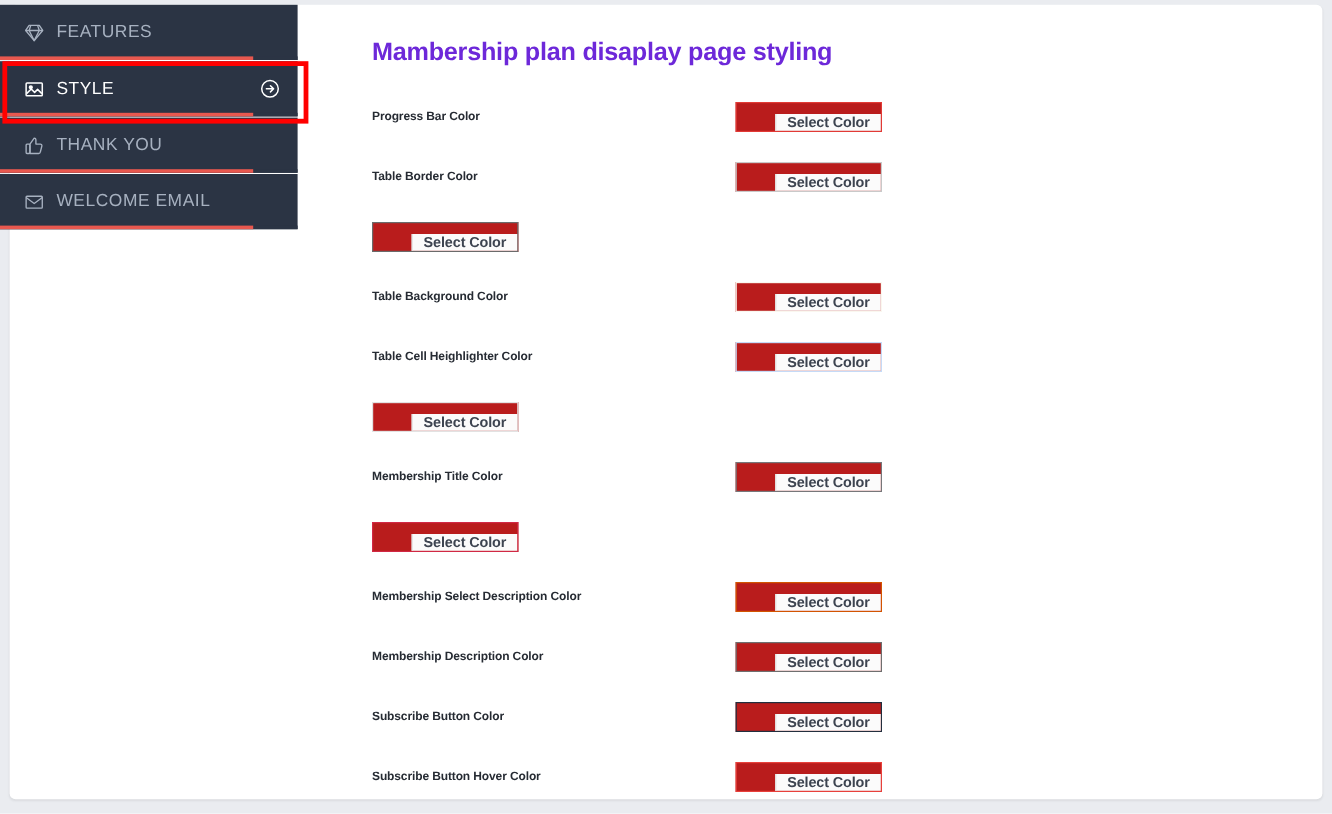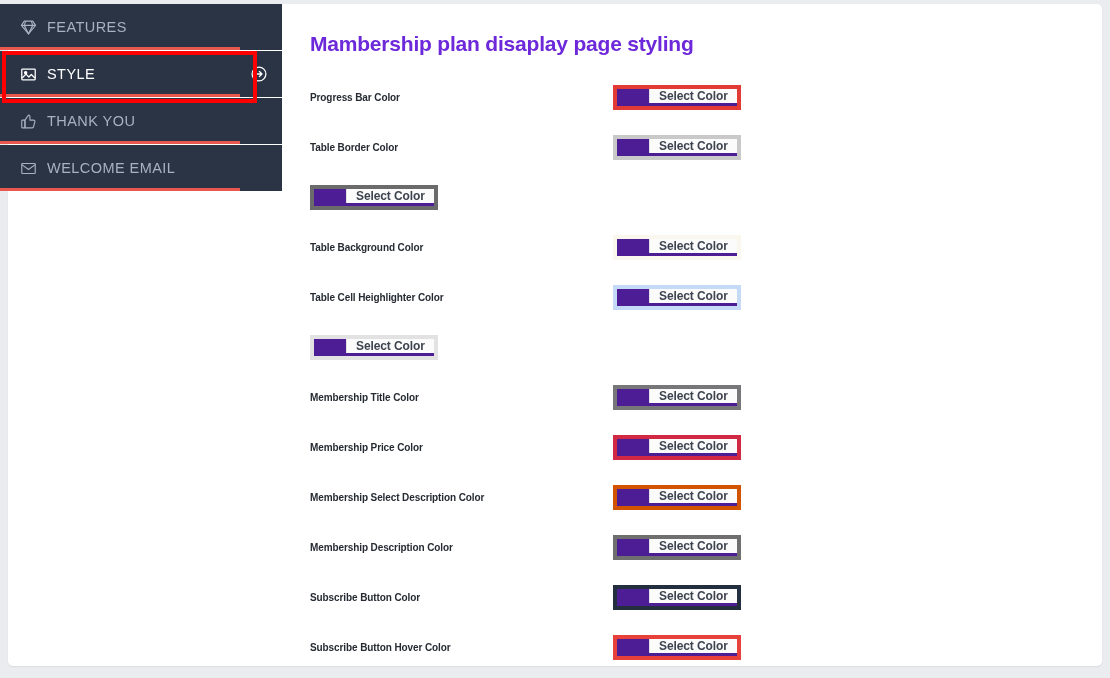--- a/index.html
+++ b/index.html
@@ -26,21 +26,21 @@
     background: #ffffff;
     border-radius: 5px;
     box-shadow: 0 1px 2px rgba(0,0,0,0.07);
   }
 
   
   #sidebar {
     position: absolute;
     left: 0px;
     top: 4px;
-    width: 282px;
+    width: 248px;
   }
 
   .nav-item {
     position: relative;
     height: 46px;
     background: #2b3444;
     margin-bottom: 1px;
     display: flex;
     align-items: center;
     padding-left: 18px;
@@ -138,24 +138,24 @@
     font-weight: bold;
     color: #262b33;
     width: 303px;
     flex: 0 0 303px;
     letter-spacing: -0.1px;
   }
 
   
   .color-picker {
     display: inline-flex;
-    align-items: flex-start;
+    align-items: flex-end;
     height: 25px;
-    border: 4px solid #701a75;
-    background: #4c1d95;
+    border: 1px solid #701a75;
+    background: #b91c1c;
   }
 
   .color-swatch {
     width: 32px;
     flex: 0 0 32px;
   }
 
   .color-button {
     display: inline-flex;
     align-items: center;
@@ -279,21 +279,20 @@
         </div>
       </div>
       <div class="field-row">
         <div class="field-label">Membership Title Color</div>
         <div class="color-picker" style="border-color: rgb(119, 119, 122);">
           <div class="color-swatch" style="background: rgb(119, 119, 122);"></div>
           <div class="color-button">Select Color</div>
         </div>
       </div>
       <div class="field-row">
-        <div class="field-label">Membership Price Color</div>
         <div class="color-picker" style="border-color: rgb(209, 40, 68);">
           <div class="color-swatch" style="background: rgb(209, 40, 68);"></div>
           <div class="color-button">Select Color</div>
         </div>
       </div>
       <div class="field-row">
         <div class="field-label">Membership Select Description Color</div>
         <div class="color-picker" style="border-color: rgb(211, 84, 0);">
           <div class="color-swatch" style="background: rgb(211, 84, 0);"></div>
           <div class="color-button">Select Color</div>

